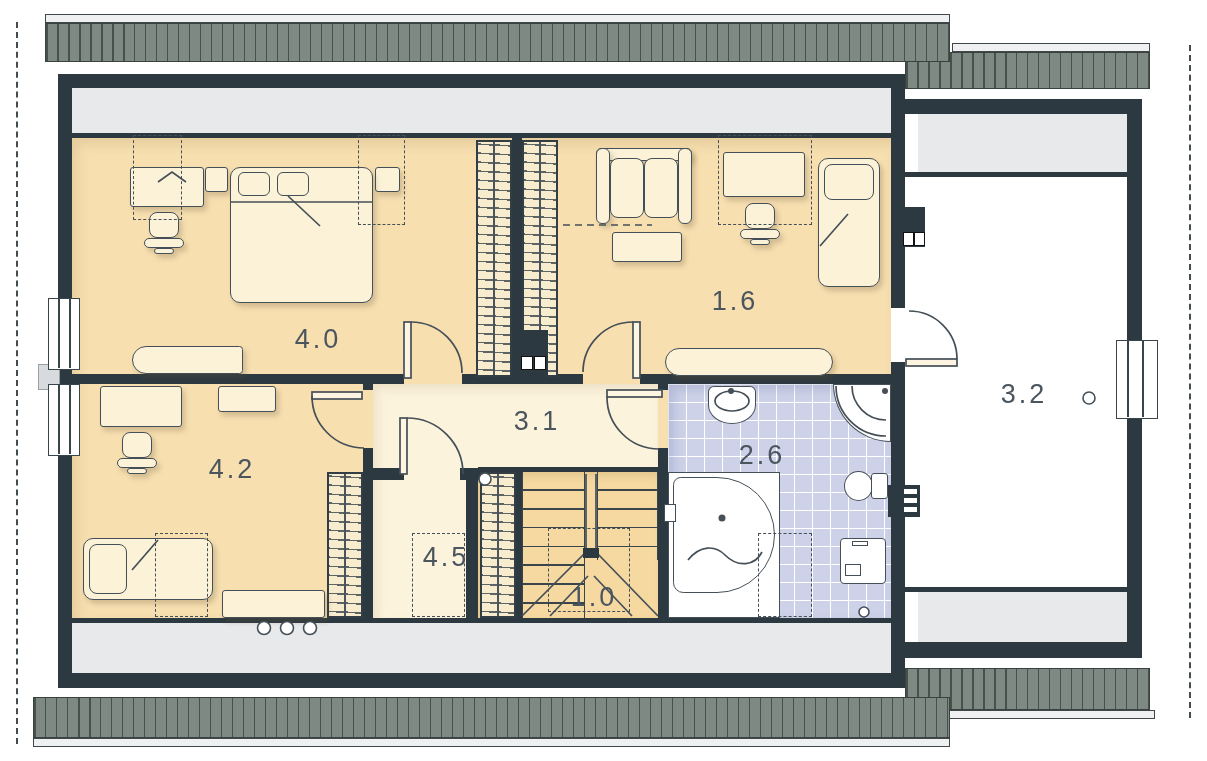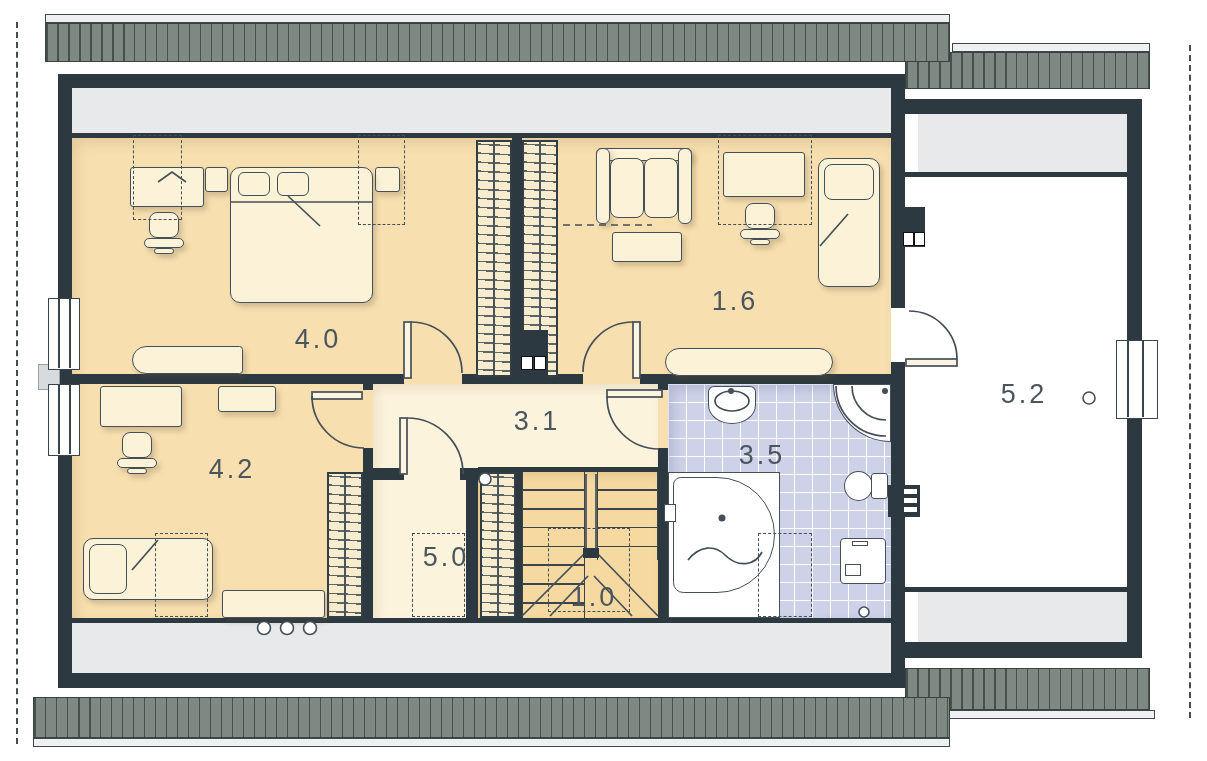--- a/index.html
+++ b/index.html
@@ -234,17 +234,17 @@
       <circle cx="287" cy="628" r="6.5"></circle>
       <circle cx="310" cy="628" r="6.5"></circle>
     </g>
   </svg>
 
   <div class="abs lbl" style="left:594px;top:597px">1.0</div>
   <div class="abs lbl" style="left:537px;top:421px">3.1</div>
   <div class="abs lbl" style="left:232px;top:469px">4.2</div>
   <div class="abs lbl" style="left:318px;top:339px">4.0</div>
   <div class="abs lbl" style="left:735px;top:301px">1.6</div>
-  <div class="abs lbl" style="left:762px;top:455px">3.5</div>
-  <div class="abs lbl" style="left:446px;top:557px">5.0</div>
-  <div class="abs lbl" style="left:1024px;top:394px">5.2</div>
+  <div class="abs lbl" style="left:762px;top:455px">2.6</div>
+  <div class="abs lbl" style="left:446px;top:557px">4.5</div>
+  <div class="abs lbl" style="left:1024px;top:394px">3.2</div>
 
 </div>
 
 </body></html>

